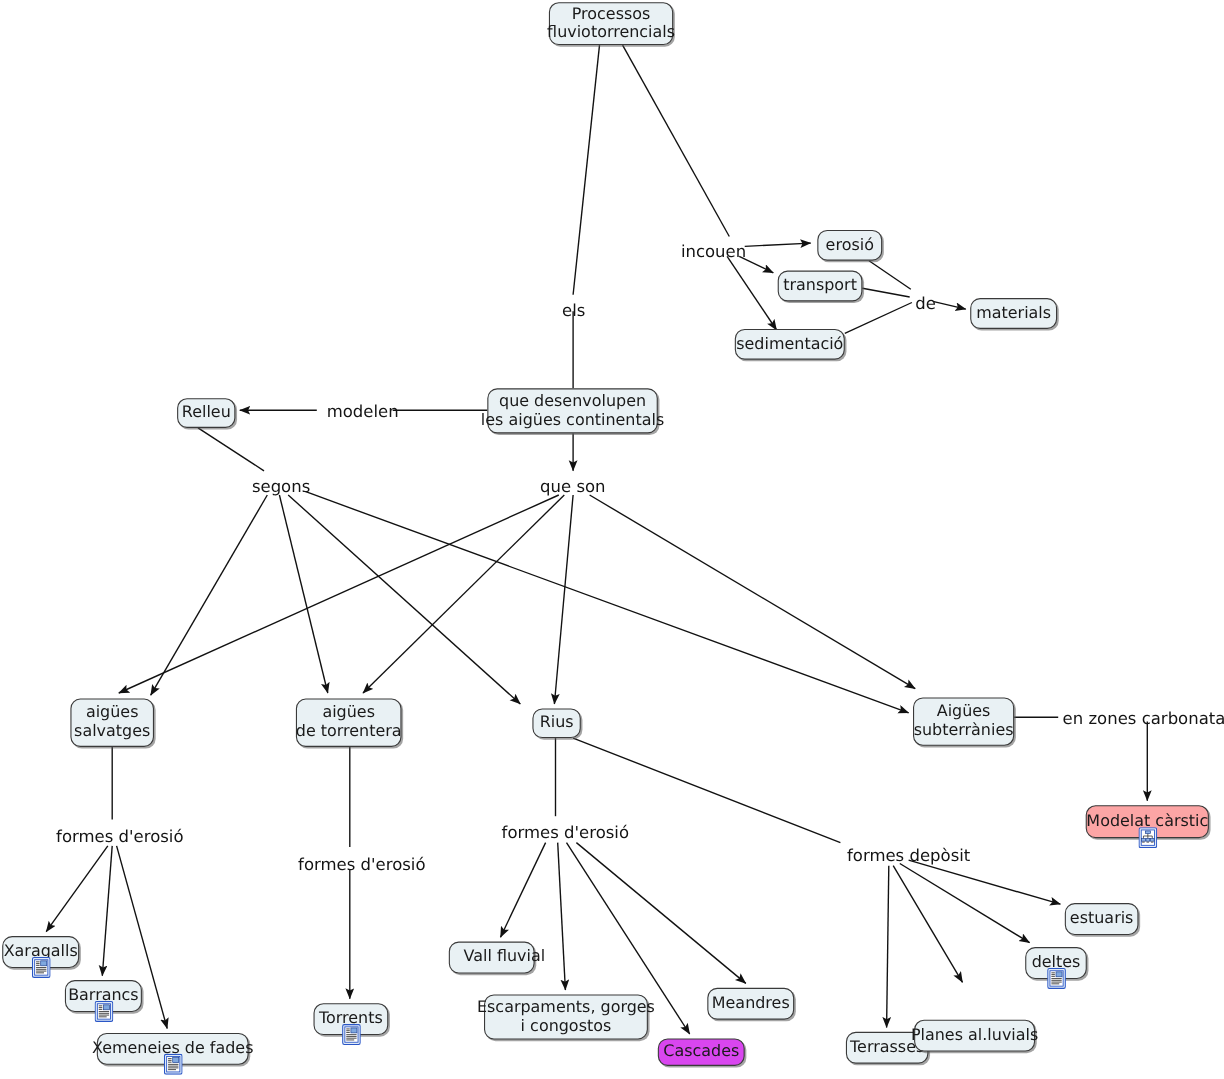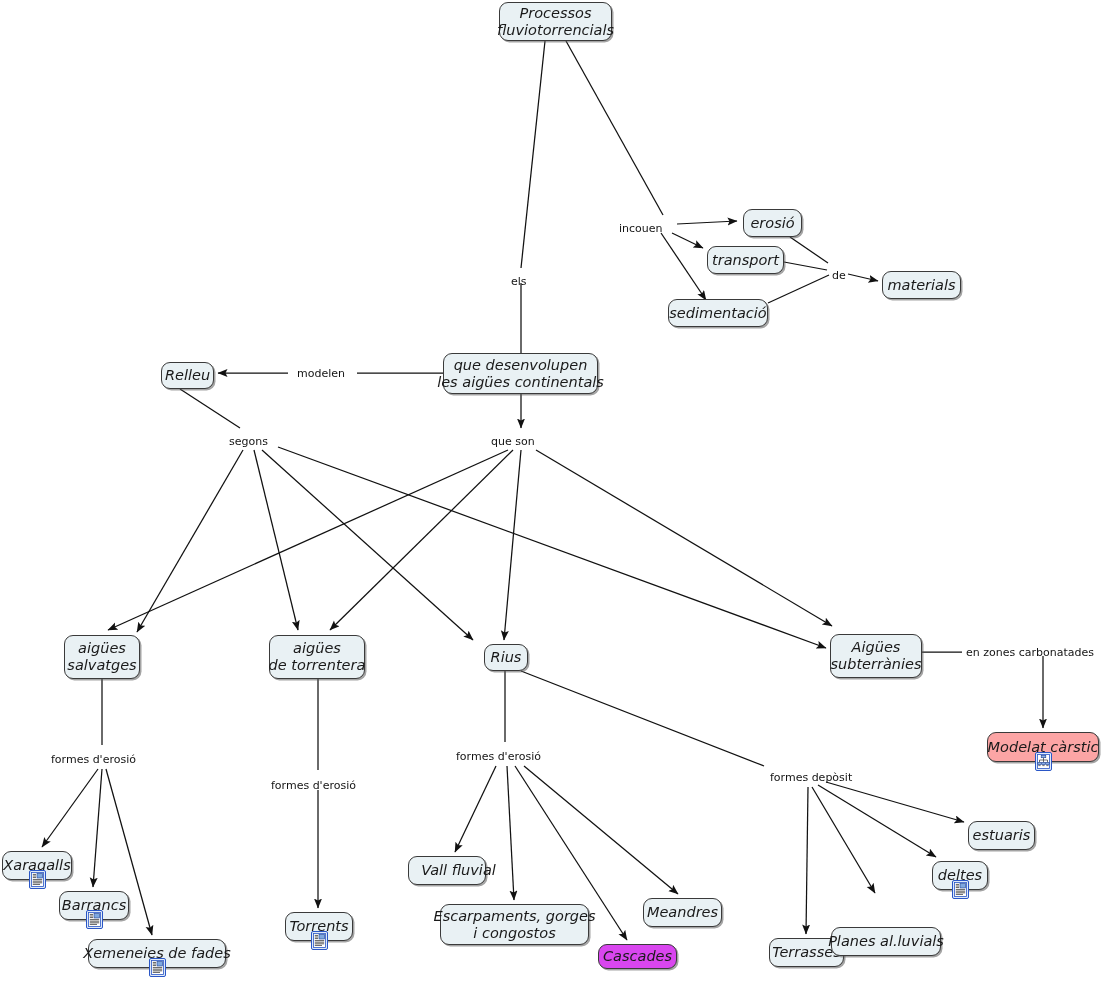--- a/index.html
+++ b/index.html
@@ -32,26 +32,25 @@
     font-size: 14.5px;
     line-height: 17px;
     text-align: center;
     display: flex;
     flex-direction: column;
     align-items: center;
     justify-content: center;
     box-shadow: 1.5px 1.5px 0 rgba(90,90,90,0.55);
     white-space: nowrap;
     padding: 2px 9px;
-    font-style: italic;
   }
   .node .nlabel { display: block; }
   .link-label {
     position: absolute;
-    font-size: 11px;
+    font-size: 15px;
     line-height: 16px;
     color: #141414;
     background: transparent;
     white-space: nowrap;
     text-align: center;
   }
   .res-icon {
     position: absolute;
     width: 17px;
     height: 19px;

